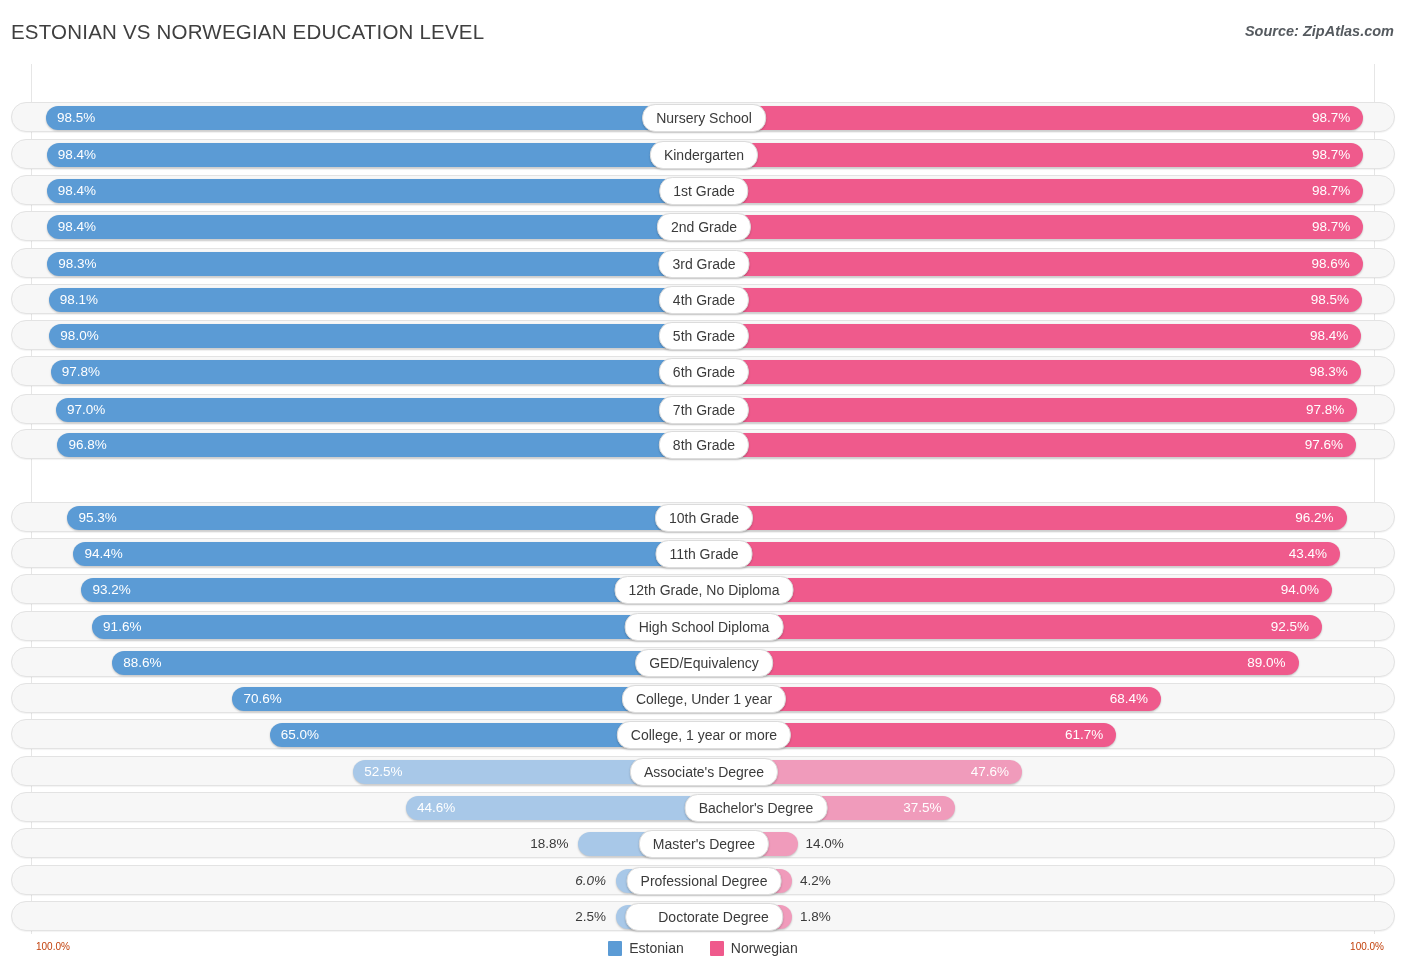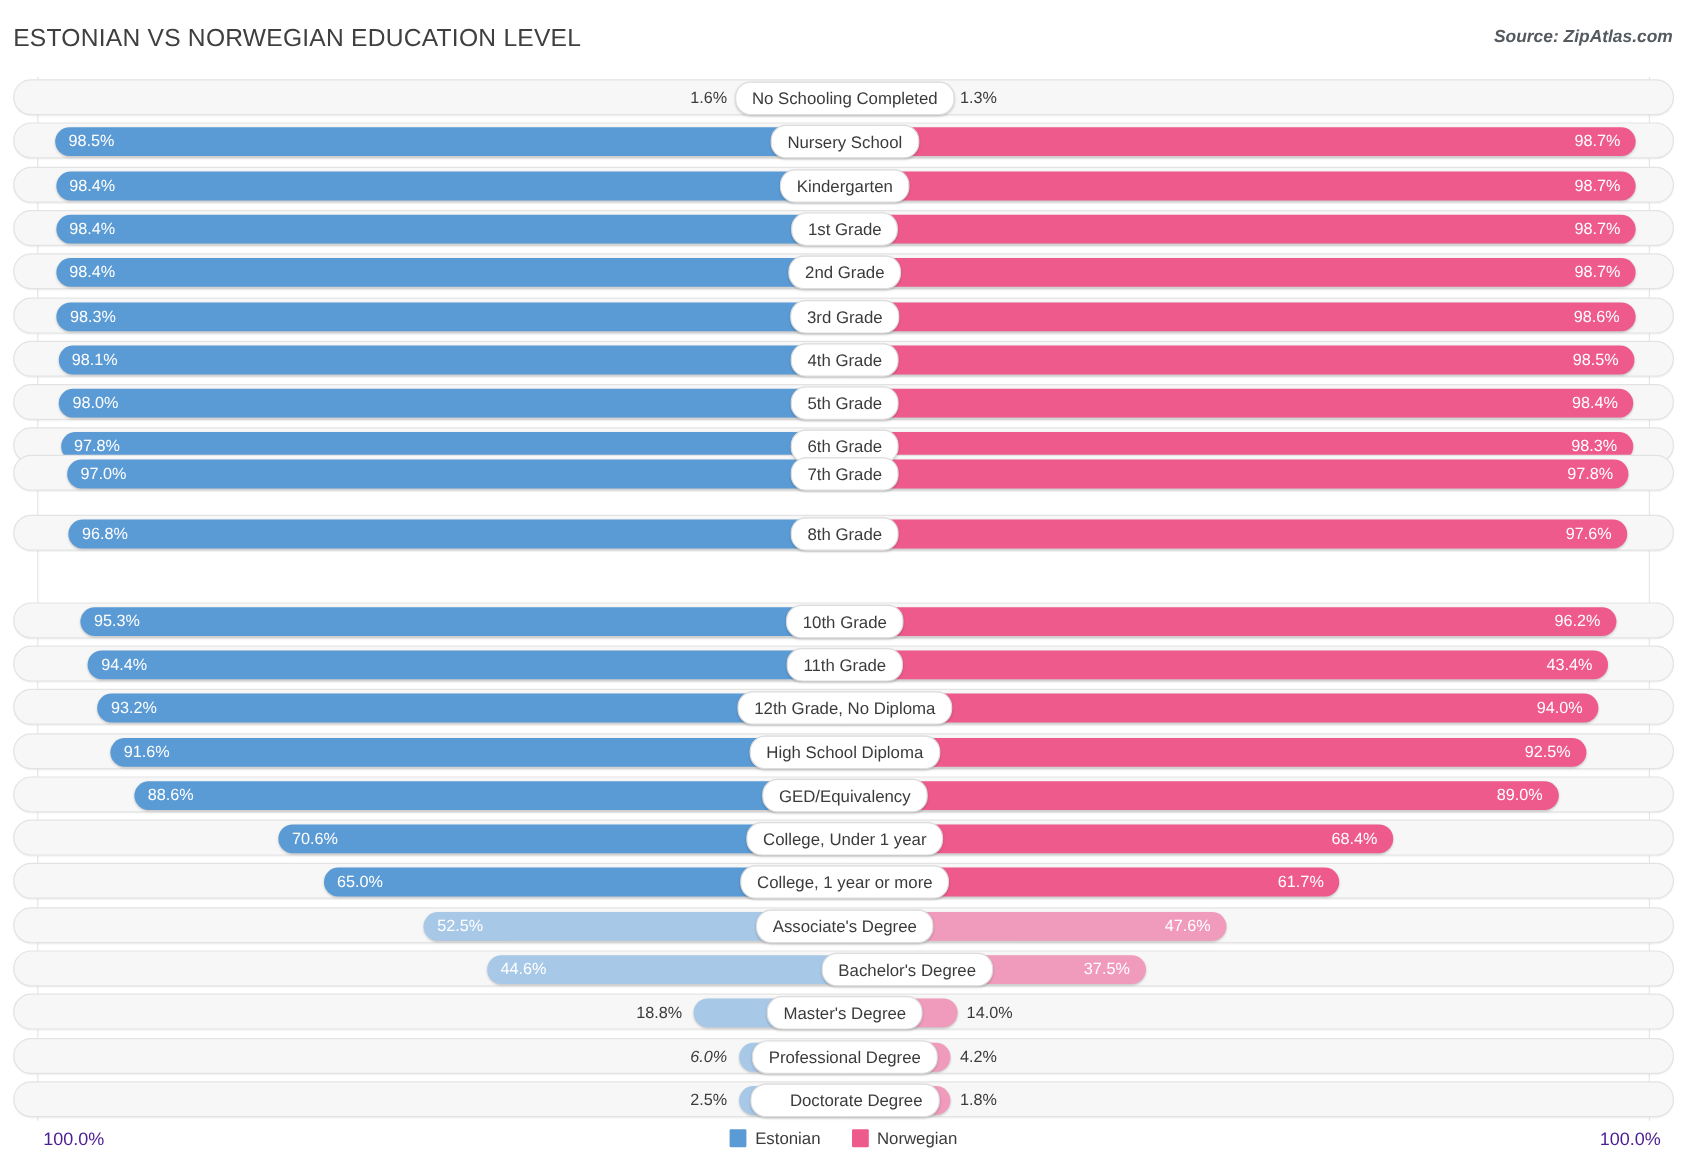--- a/index.html
+++ b/index.html
@@ -118,22 +118,22 @@
   #footer {
     position: absolute;
     left: 0;
     top: 938px;
     width: 1406px;
     height: 34px;
   }
   #axis-left, #axis-right {
     position: absolute;
     top: 3px;
-    font-size: 15px;
-    color: #4c1d95;
+    font-size: 10px;
+    color: #c2410c;
   }
   #axis-left  { left: 36px; }
   #axis-right { right: 22px; }
   #legend {
     position: absolute;
     left: 0;
     right: 0;
     top: 2px;
     display: flex;
     justify-content: center;
@@ -158,29 +158,20 @@
 <body>
 
 <div id="header">
   <div id="chart-title">ESTONIAN VS NORWEGIAN EDUCATION LEVEL</div>
   <div id="source-label">Source: ZipAtlas.com</div>
 </div>
 
 <div id="plot">
     <div class="gridline" style="left: 20px;"></div>
     <div class="gridline" style="left: 1363px;"></div>
-    <div class="row" style="top: 2px;">
-      <div class="row-inner">
-        <div class="bar left" style="left: 604px; width: 88px; background: rgb(168, 200, 232);"></div>
-        <div class="bar right" style="left: 692px; width: 88px; background: rgb(240, 155, 187);"></div>
-        <div class="val outside" style="right: 788px;">1.6%</div>
-        <div class="val outside" style="left: 788px;">1.3%</div>
-        <div class="pill" style="left: 692px;">No Schooling Completed</div>
-      </div>
-    </div>
     <div class="row" style="top: 38.3px;">
       <div class="row-inner">
         <div class="bar left" style="left: 34.02px; width: 657.98px; background: rgb(91, 155, 213);"></div>
         <div class="bar right" style="left: 692px; width: 659.316px; background: rgb(239, 90, 140);"></div>
         <div class="val inside" style="left: 45.02px;">98.5%</div>
         <div class="val inside" style="right: 43.684px;">98.7%</div>
         <div class="pill" style="left: 692px;">Nursery School</div>
       </div>
     </div>
     <div class="row" style="top: 74.6px;">
@@ -239,21 +230,21 @@
     </div>
     <div class="row" style="top: 292.4px;">
       <div class="row-inner">
         <div class="bar left" style="left: 38.696px; width: 653.304px; background: rgb(91, 155, 213);"></div>
         <div class="bar right" style="left: 692px; width: 656.644px; background: rgb(239, 90, 140);"></div>
         <div class="val inside" style="left: 49.696px;">97.8%</div>
         <div class="val inside" style="right: 46.356px;">98.3%</div>
         <div class="pill" style="left: 692px;">6th Grade</div>
       </div>
     </div>
-    <div class="row" style="top: 315px;">
+    <div class="row" style="top: 330px;">
       <div class="row-inner">
         <div class="bar left" style="left: 44.04px; width: 647.96px; background: rgb(91, 155, 213);"></div>
         <div class="bar right" style="left: 692px; width: 653.304px; background: rgb(239, 90, 140);"></div>
         <div class="val inside" style="left: 55.04px;">97.0%</div>
         <div class="val inside" style="right: 49.696px;">97.8%</div>
         <div class="pill" style="left: 692px;">7th Grade</div>
       </div>
     </div>
     <div class="row" style="top: 365px;">
       <div class="row-inner">

